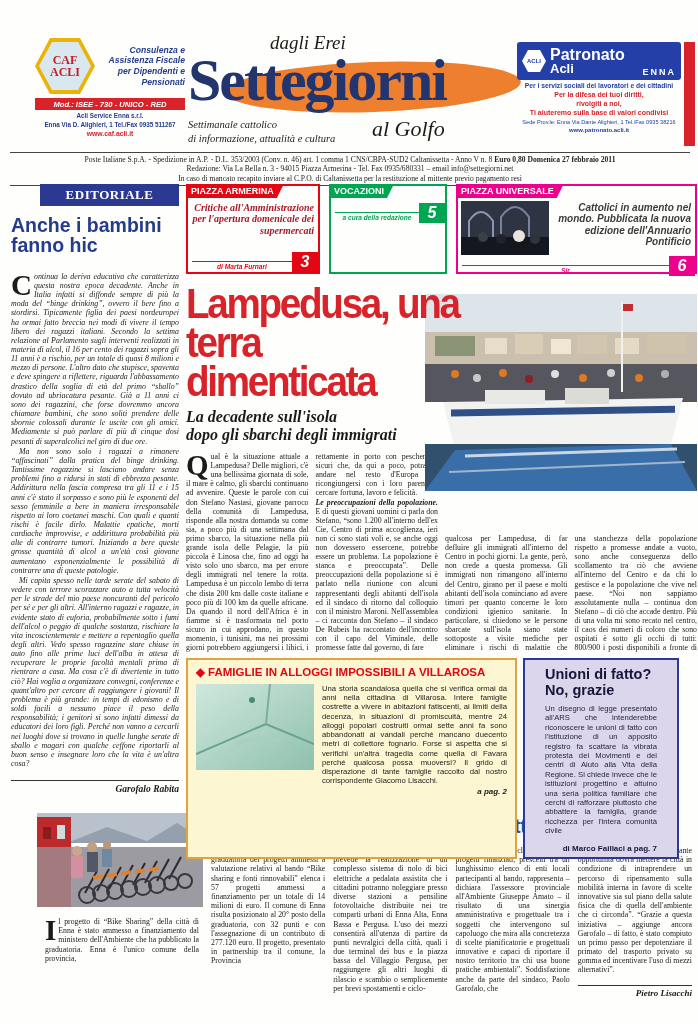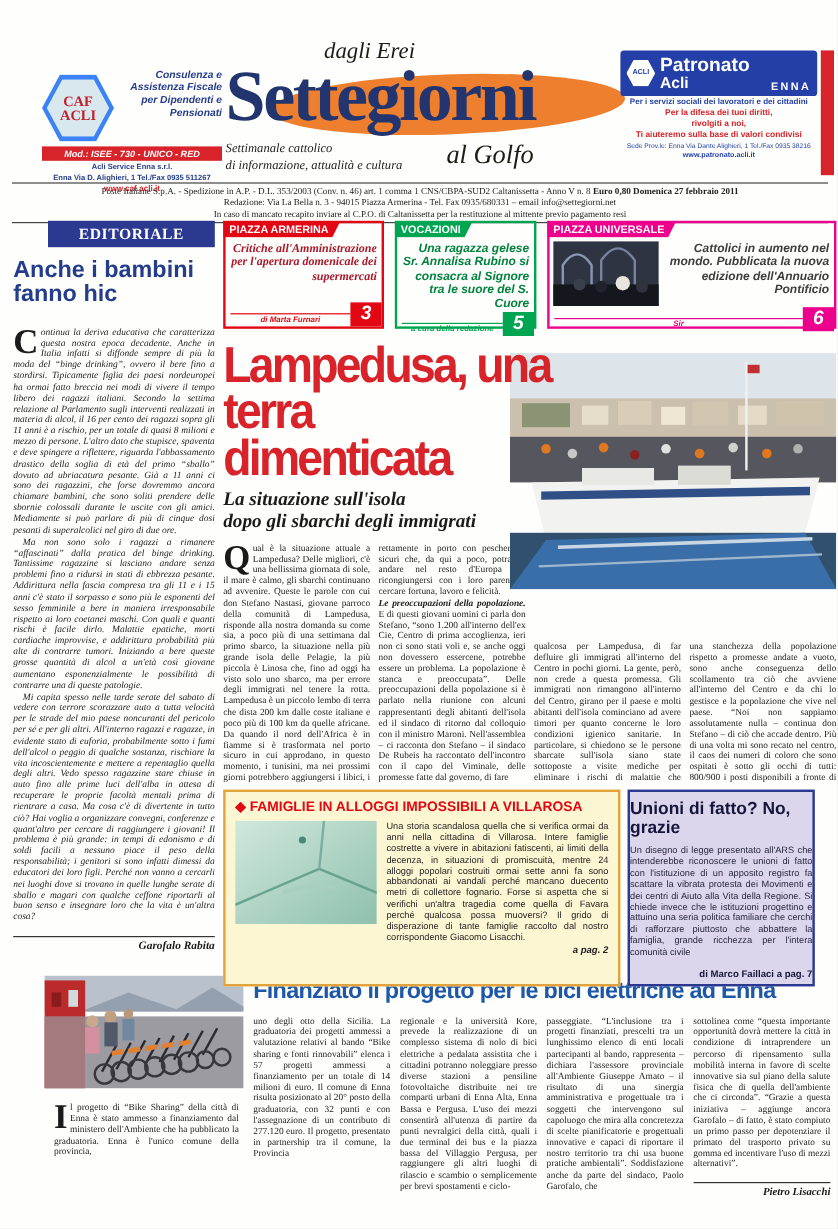--- a/index.html
+++ b/index.html
@@ -3,22 +3,22 @@
 <meta charset="utf-8">
 <style>
   html,body{margin:0;padding:0;background:#e9e9e7;}
   .page{position:relative;width:698px;height:1024px;background:#fefefc;margin:0 auto;overflow:hidden;
         font-family:"Liberation Serif", serif;color:#1a1a1a;}
   
   .masthead-row{position:absolute;top:30px;left:0;right:0;height:122px;}
   
   .caf-box{position:absolute;left:35px;top:8px;width:150px;height:104px;font-family:"Liberation Sans",sans-serif;}
   .caf-top{display:flex;gap:5px;align-items:center;}
-  .hex-outer{width:60px;height:56px;background:#3b82f6;clip-path:polygon(25% 0,75% 0,100% 50%,75% 100%,25% 100%,0 50%);
-             display:flex;align-items:center;justify-content:center;flex:0 0 auto;margin-top:24px;}
+  .hex-outer{width:60px;height:56px;background:#eab308;clip-path:polygon(25% 0,75% 0,100% 50%,75% 100%,25% 100%,0 50%);
+             display:flex;align-items:center;justify-content:center;flex:0 0 auto;}
   .hex-inner{width:52px;height:48px;background:#d9e7ef;clip-path:polygon(25% 0,75% 0,100% 50%,75% 100%,25% 100%,0 50%);
              display:flex;flex-direction:column;align-items:center;justify-content:center;
              color:#c21f26;font-weight:bold;font-size:12px;line-height:1;font-family:"Liberation Serif",serif;}
   .caf-claim{flex:1;text-align:right;color:#243c8c;font-style:italic;font-weight:bold;font-size:8.6px;line-height:1.25;}
   .caf-mod{margin-top:4px;background:#d8232a;color:#fff;font-weight:bold;font-style:italic;font-size:7.6px;
            text-align:center;padding:1.5px 0;}
   .caf-small{margin-top:2px;text-align:center;color:#243c8c;font-weight:bold;font-size:6.3px;line-height:1.35;}
   .caf-site{color:#d8232a;font-weight:bold;font-size:6.8px;}
   
   .masthead{position:absolute;left:186px;top:0;width:334px;height:122px;}
@@ -99,21 +99,21 @@
   .lead-in{font-weight:bold;font-style:italic;}
   
   .mid-row{position:absolute;top:474px;left:0;width:511px;display:flex;gap:6px;z-index:3;}
   .famiglie{width:331px;box-sizing:border-box;background:#fcf6d2;border:2px solid #e2a33c;padding:4px 8px 6px;
             font-family:"Liberation Sans",sans-serif;}
   .fam-title{color:#e30613;font-weight:bold;font-size:11.5px;margin:1px 0 5px;}
   .fam-body{display:flex;gap:8px;}
   .fam-photo{width:118px;height:86px;flex:0 0 auto;}
   .fam-text{flex:1;font-size:7.7px;line-height:1.2;text-align:justify;color:#222;}
   .fam-ref{text-align:right;font-weight:bold;font-style:italic;font-size:8px;margin-top:1px;}
-  .unioni{width:156px;box-sizing:border-box;background:#dcd6ec;border:2px solid #2b3990;padding:4px 0;
+  .unioni{width:156px;box-sizing:border-box;background:#dcd6ec;border:2px solid #2b3990;padding:4px 20px;
           font-family:"Liberation Sans",sans-serif;}
   .unioni-title{font-weight:bold;font-size:14.5px;color:#16163a;margin:2px 0 6px;}
   .unioni-text{font-size:7.7px;line-height:1.22;text-align:justify;color:#26263c;}
   .unioni-by{text-align:right;font-weight:bold;font-size:8px;margin-top:9px;color:#16163a;}
   
   .bike{position:absolute;left:26px;right:3px;top:629px;display:grid;grid-template-columns:166px 1fr;column-gap:8px;}
   .bike-photo{width:166px;height:94px;}
   .bike-col1{padding:6px 4px 0 8px;font-size:7.8px;line-height:1.18;text-align:justify;}
   .bike-head{font-family:"Liberation Sans",sans-serif;font-weight:bold;font-size:19.5px;color:#1c57a8;
              letter-spacing:-0.6px;white-space:nowrap;margin:2px 0 8px;}
@@ -210,23 +210,20 @@
           <div class="teaser-body">
             <div class="teaser-title">Critiche all'Amministrazione per l'apertura domenicale dei supermercati</div>
           </div>
           <div class="teaser-foot">
             <div class="teaser-byline">di Marta Furnari</div>
             <div class="teaser-page">3</div>
           </div>
         </div>
         <div class="teaser t-green t2">
           <div class="teaser-label">VOCAZIONI</div>
-          <div class="teaser-body">
-            <div class="teaser-title">Una ragazza gelese Sr. Annalisa Rubino si consacra al Signore tra le suore del S. Cuore</div>
-          </div>
           <div class="teaser-foot">
             <div class="teaser-byline">a cura della redazione</div>
             <div class="teaser-page">5</div>
           </div>
         </div>
         <div class="teaser t-pink t3">
           <div class="teaser-label">PIAZZA UNIVERSALE</div>
           <div class="teaser-body">
             <svg class="teaser-photo" viewBox="0 0 88 54" preserveAspectRatio="none">
               <rect width="88" height="54" fill="#2e3442"></rect>
@@ -277,21 +274,21 @@
           <rect y="150" width="272" height="47" fill="#31506e"></rect>
           <path d="M30 156 L246 150 L272 197 L0 197 Z" fill="#3a6ea8"></path>
           <path d="M40 162 L252 155" stroke="#c9d6e4" stroke-width="3" fill="none"></path>
           <path d="M24 178 L260 168" stroke="#9fb6cc" stroke-width="2" fill="none"></path>
         </svg>
         <div class="lead-head">
           <div>Lampedusa, una terra</div>
           <div>dimenticata</div>
         </div>
         <div class="lead-sub">
-          <div>La situazione sull'isola</div>
+          <div>La decadente sull'isola</div>
           <div>dopo gli sbarchi degli immigrati</div>
         </div>
         <div class="lead-cols">
           <div class="lcol">
             <p><span class="drop">Q</span><span>ual è la situazione attuale a Lampedusa? Delle migliori, c'è una bellissima giornata di sole, il mare è calmo, gli sbarchi continuano ad avvenire. Queste le parole con cui don Stefano Nastasi, giovane parroco della comunità di Lampedusa, risponde alla nostra domanda su come sia, a poco più di una settimana dal primo sbarco, la situazione nella più grande isola delle Pelagie, la più piccola è Linosa che, fino ad oggi ha visto solo uno sbarco, ma per errore degli immigrati nel tenere la rotta. Lampedusa è un piccolo lembo di terra che dista 200 km dalle coste italiane e poco più di 100 km da quelle africane. Da quando il nord dell'Africa è in fiamme si è trasformata nel porto sicuro in cui approdano, in questo momento, i tunisini, ma nei prossimi giorni potrebbero aggiungersi i libici, i nuovi immigrati africani, che non approdano più in carrette di fortuna sulle coste lampedusane ma arrivano di-</span></p>
           </div>
           <div class="lcol">
             <p>rettamente in porto con pescherecci sicuri che, da qui a poco, potranno andare nel resto d'Europa per ricongiungersi con i loro parenti e cercare fortuna, lavoro e felicità.</p>
             <p><span class="lead-in">Le preoccupazioni della popolazione.</span> <span>E di questi giovani uomini ci parla don Stefano, “sono 1.200 all'interno dell'ex Cie, Centro di prima accoglienza, ieri non ci sono stati voli e, se anche oggi non dovessero essercene, potrebbe essere un problema. La popolazione è stanca e preoccupata”. Delle preoccupazioni della popolazione si è parlato nella riunione con alcuni rappresentanti degli abitanti dell'isola ed il sindaco di ritorno dal colloquio con il ministro Maroni. Nell'assemblea – ci racconta don Stefano – il sindaco De Rubeis ha raccontato dell'incontro con il capo del Viminale, delle promesse fatte dal governo, di fare</span></p>
           </div>

